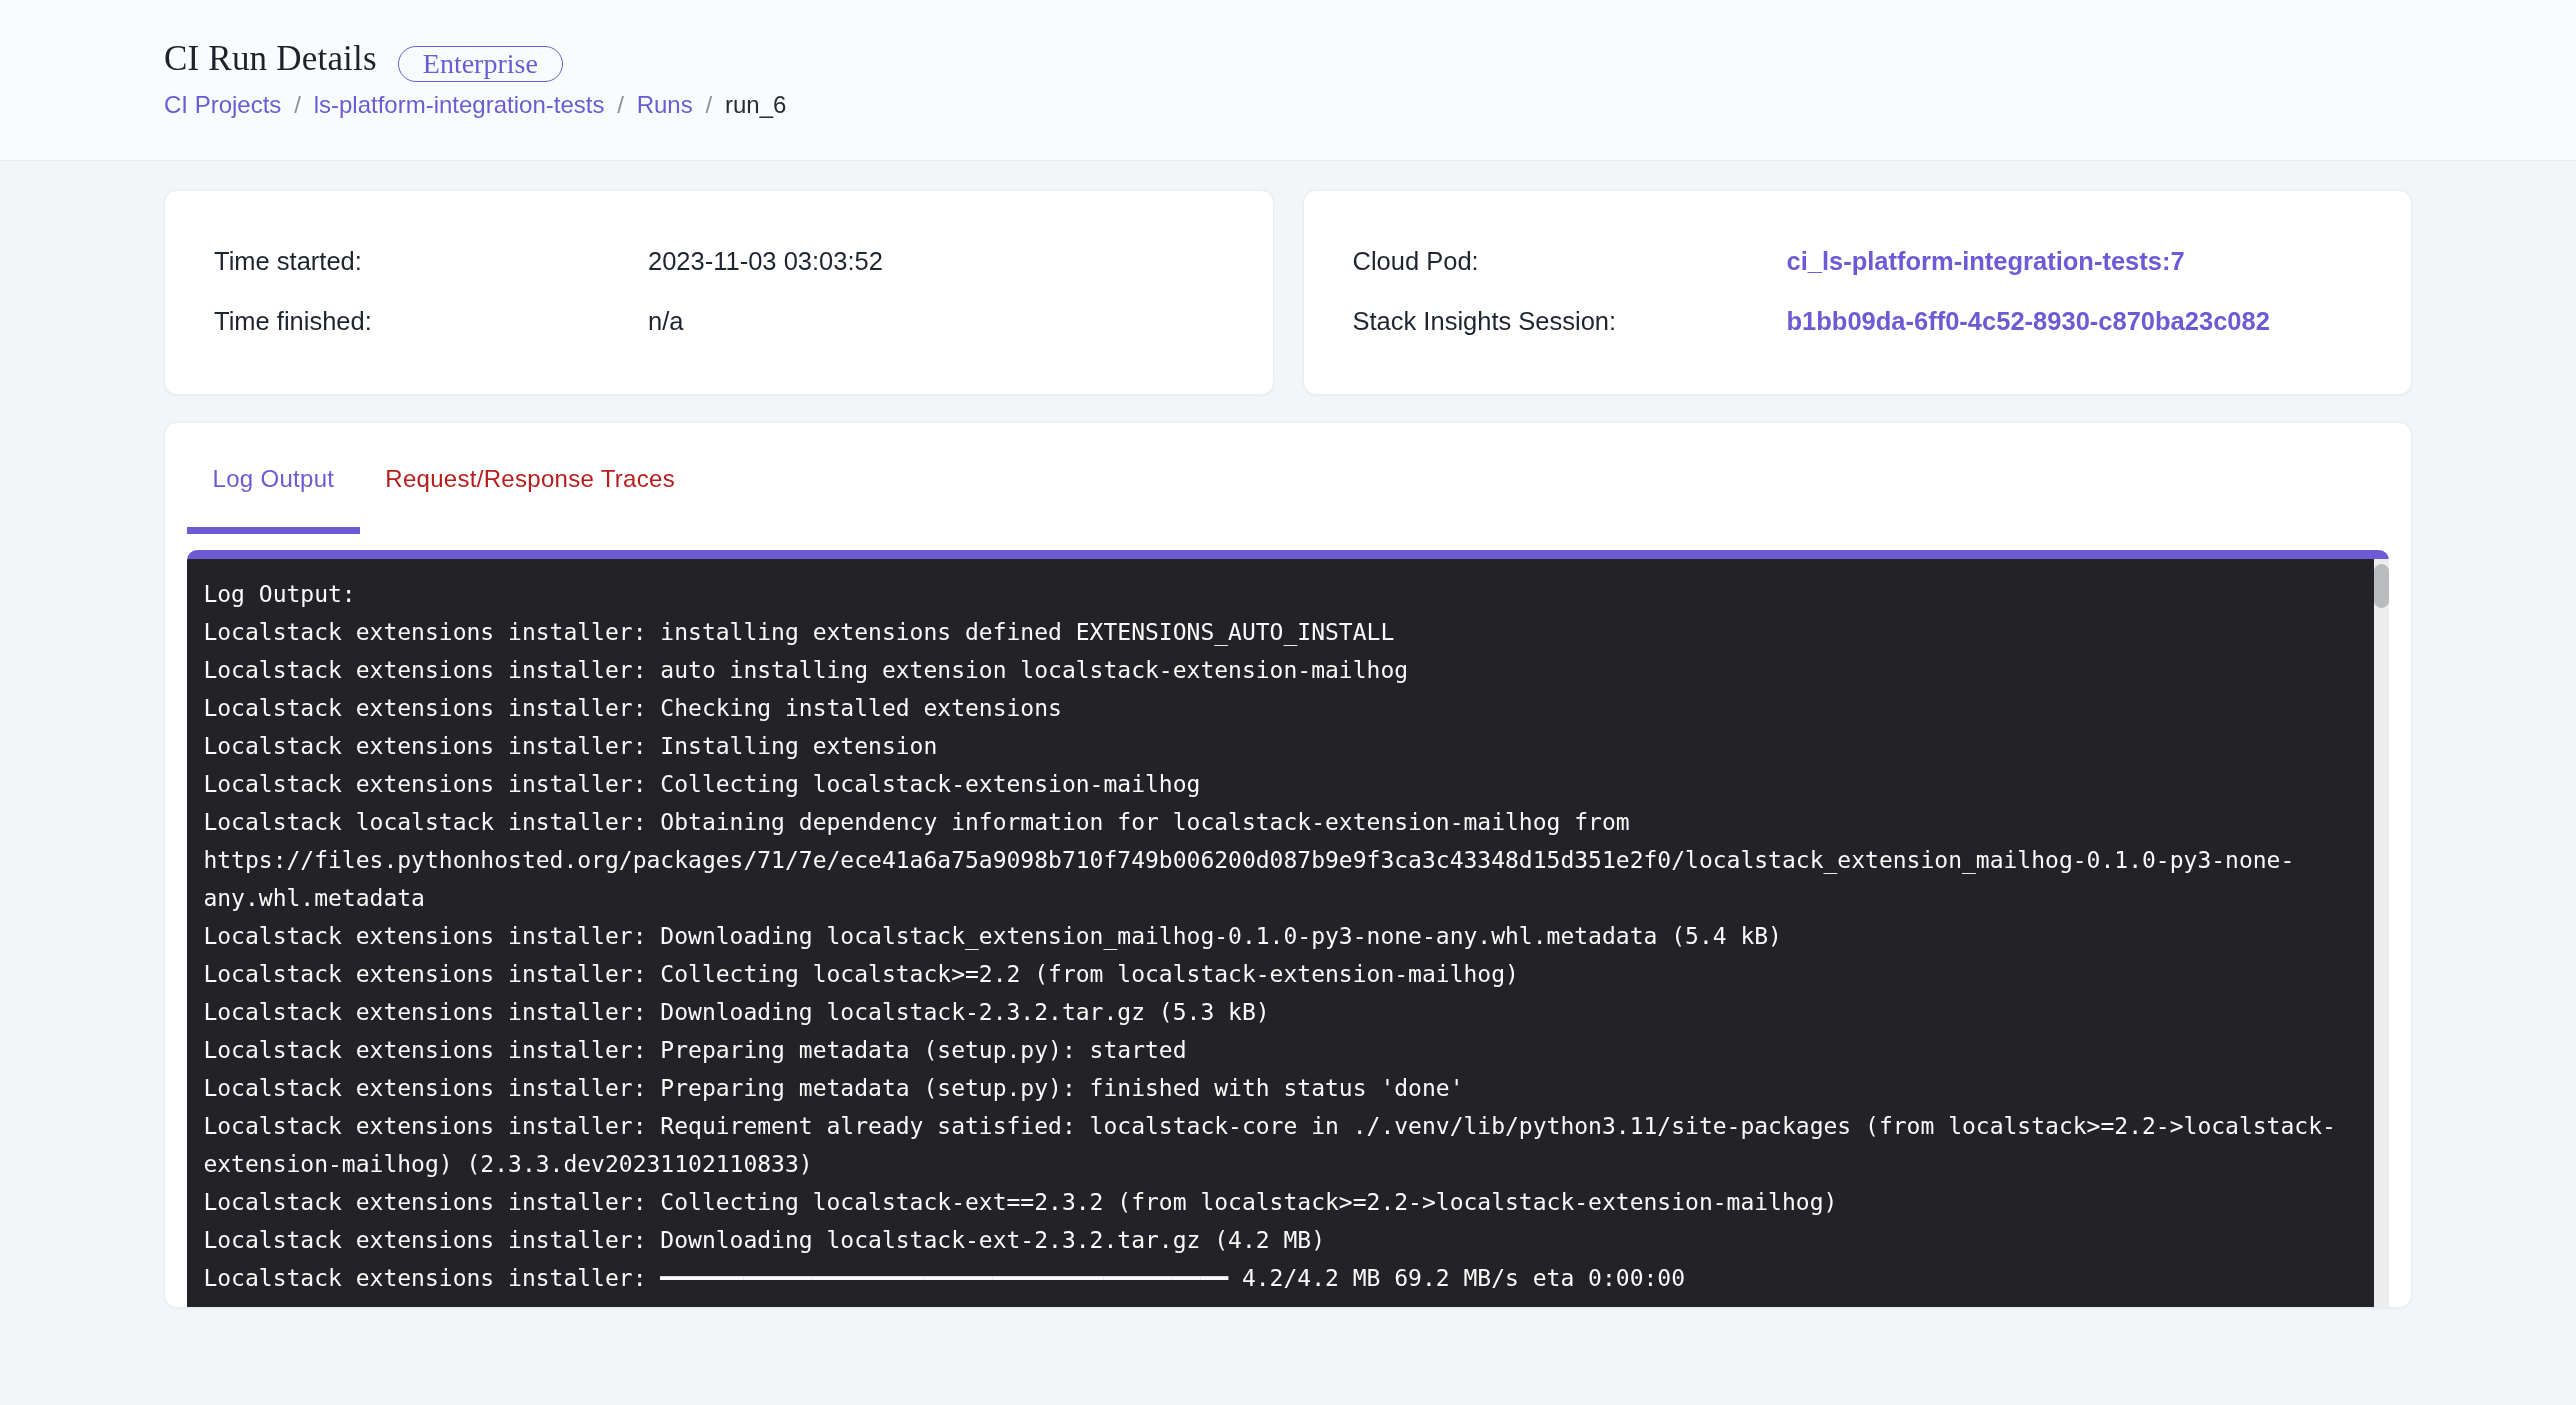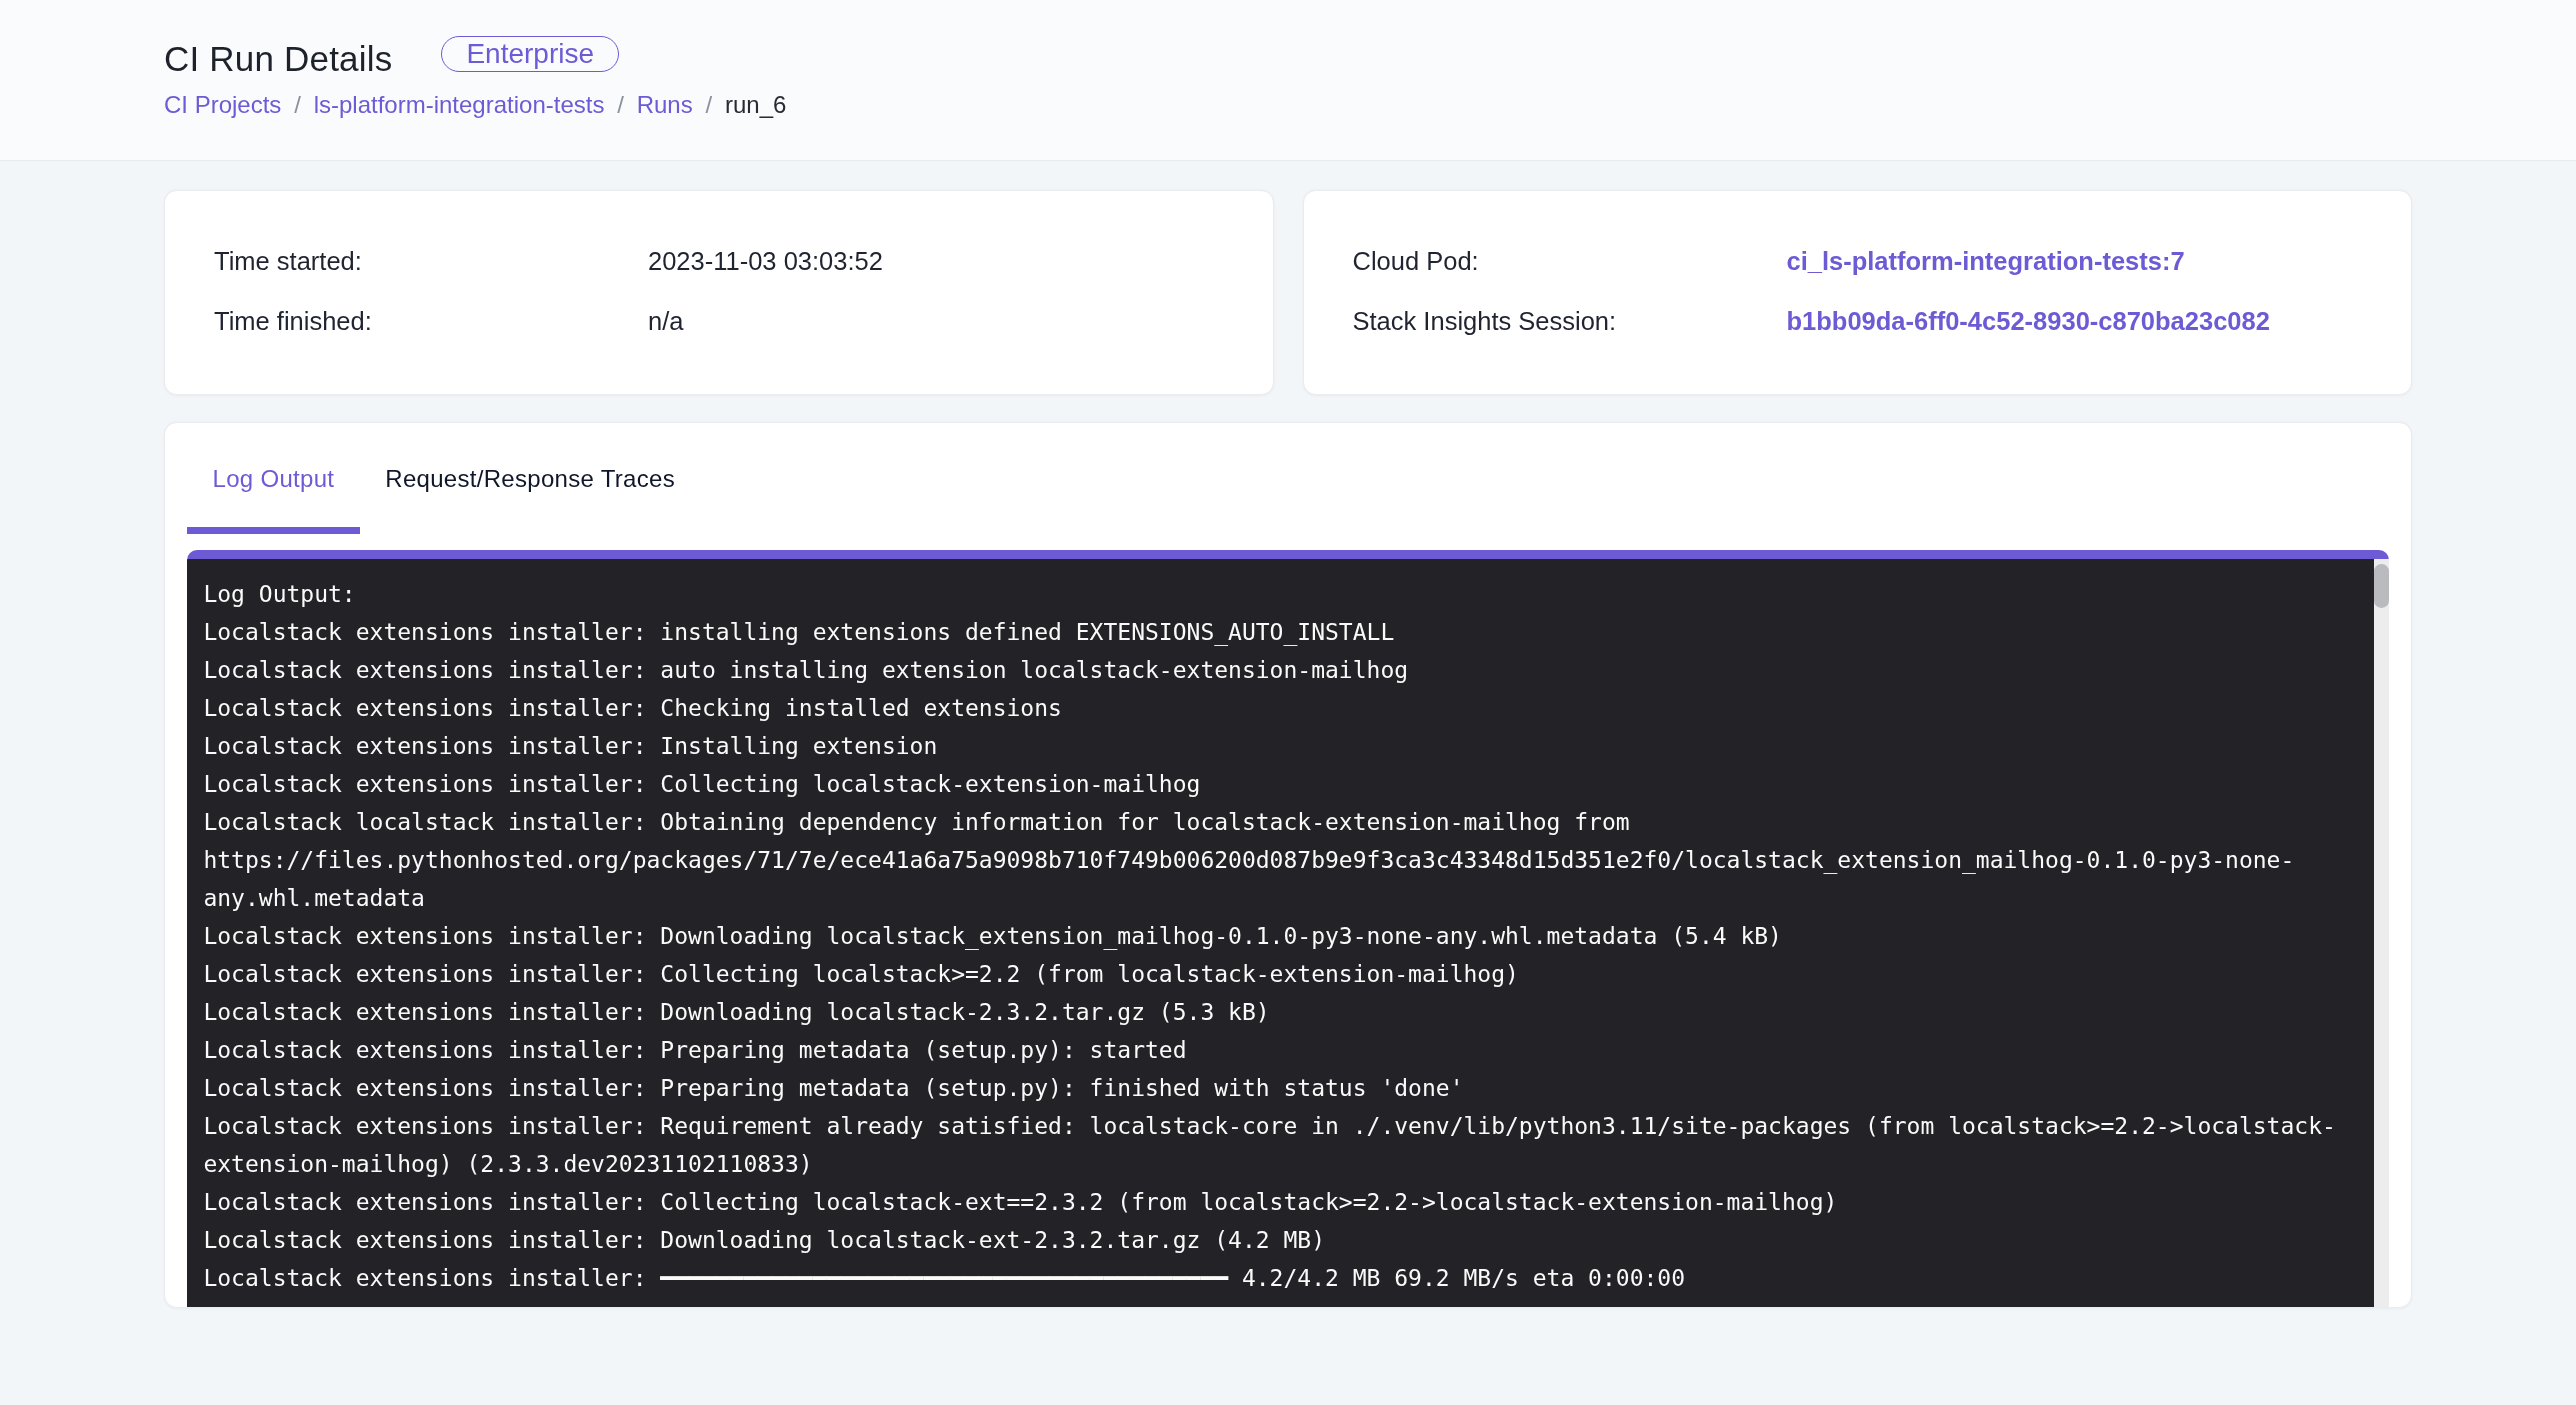--- a/index.html
+++ b/index.html
@@ -9,21 +9,21 @@
     font-family: "Liberation Sans", sans-serif;
     color: #20252e;
   }
 
   
   .page-header {
     background: #fafbfd;
     border-bottom: 0.9px solid #e8ebee;
     padding: 36px 164px 40px 164px;
   }
-  .title-row { display: flex; align-items: flex-start; gap: 49px; }
+  .title-row { display: flex; align-items: flex-end; gap: 21px; font-family: Liberation Serif, serif; }
   .page-title { font-size: 35px; font-weight: 500; line-height: 46px; color: #1d222b; letter-spacing: 0.2px; }
   .plan-chip {
     display: inline-flex; align-items: center;
     height: 36px; padding: 0 24px;
     border: 1.8px solid #6c5bd4; border-radius: 21px;
     color: #6c5bd4; font-size: 28px; line-height: 1;
     background: transparent;
   }
   .breadcrumb { margin-top: 7.3px; font-size: 24px; line-height: 31px; display: flex; gap: 12.8px; align-items: center; }
   .breadcrumb a.crumb-link { color: #6c5bd4; text-decoration: none; cursor: pointer; }
@@ -56,21 +56,21 @@
     padding: 0 22px 14.6px 22px;
     height: 886px;
     overflow: hidden;
   }
   .tab-row { display: flex; height: 111px; align-items: stretch; }
   .tab {
     position: relative;
     display: flex; align-items: center;
     padding: 0 25.5px;
     font-size: 24px; font-weight: 500; letter-spacing: 0.3px;
-    color: #0f172a; cursor: pointer;
+    color: #b91c1c; cursor: pointer;
   }
   .tab.active { color: #6c5bd4; }
   .tab.active::after {
     content: "";
     position: absolute; left: 0; right: 0; bottom: 0;
     height: 7.3px; background: #6c5bd4;
   }
 
   .log-box {
     position: relative;

